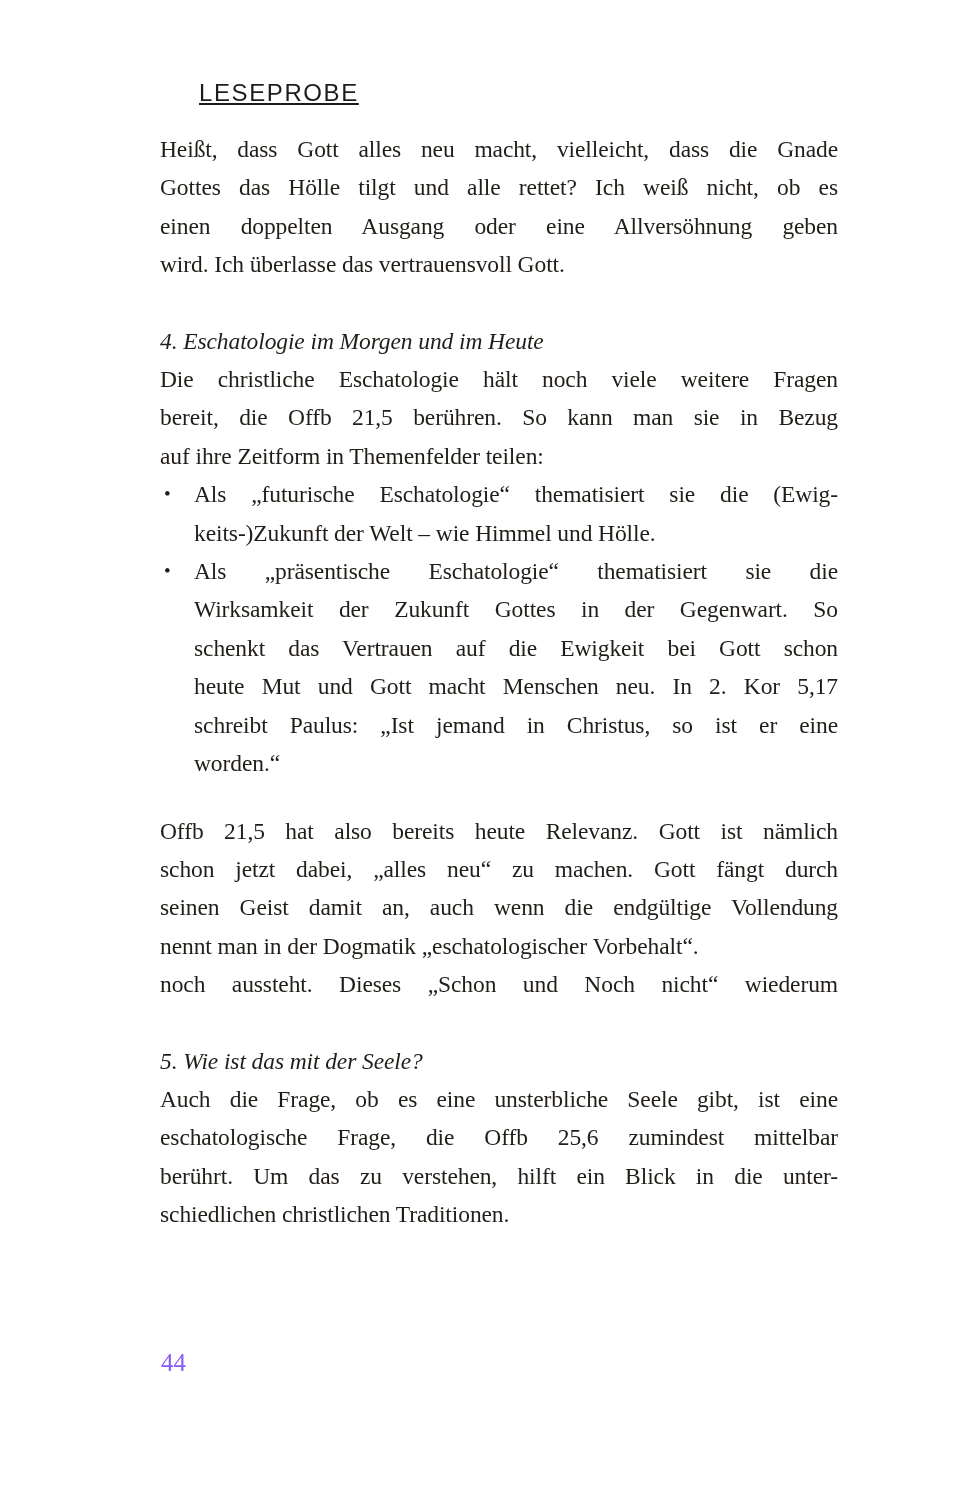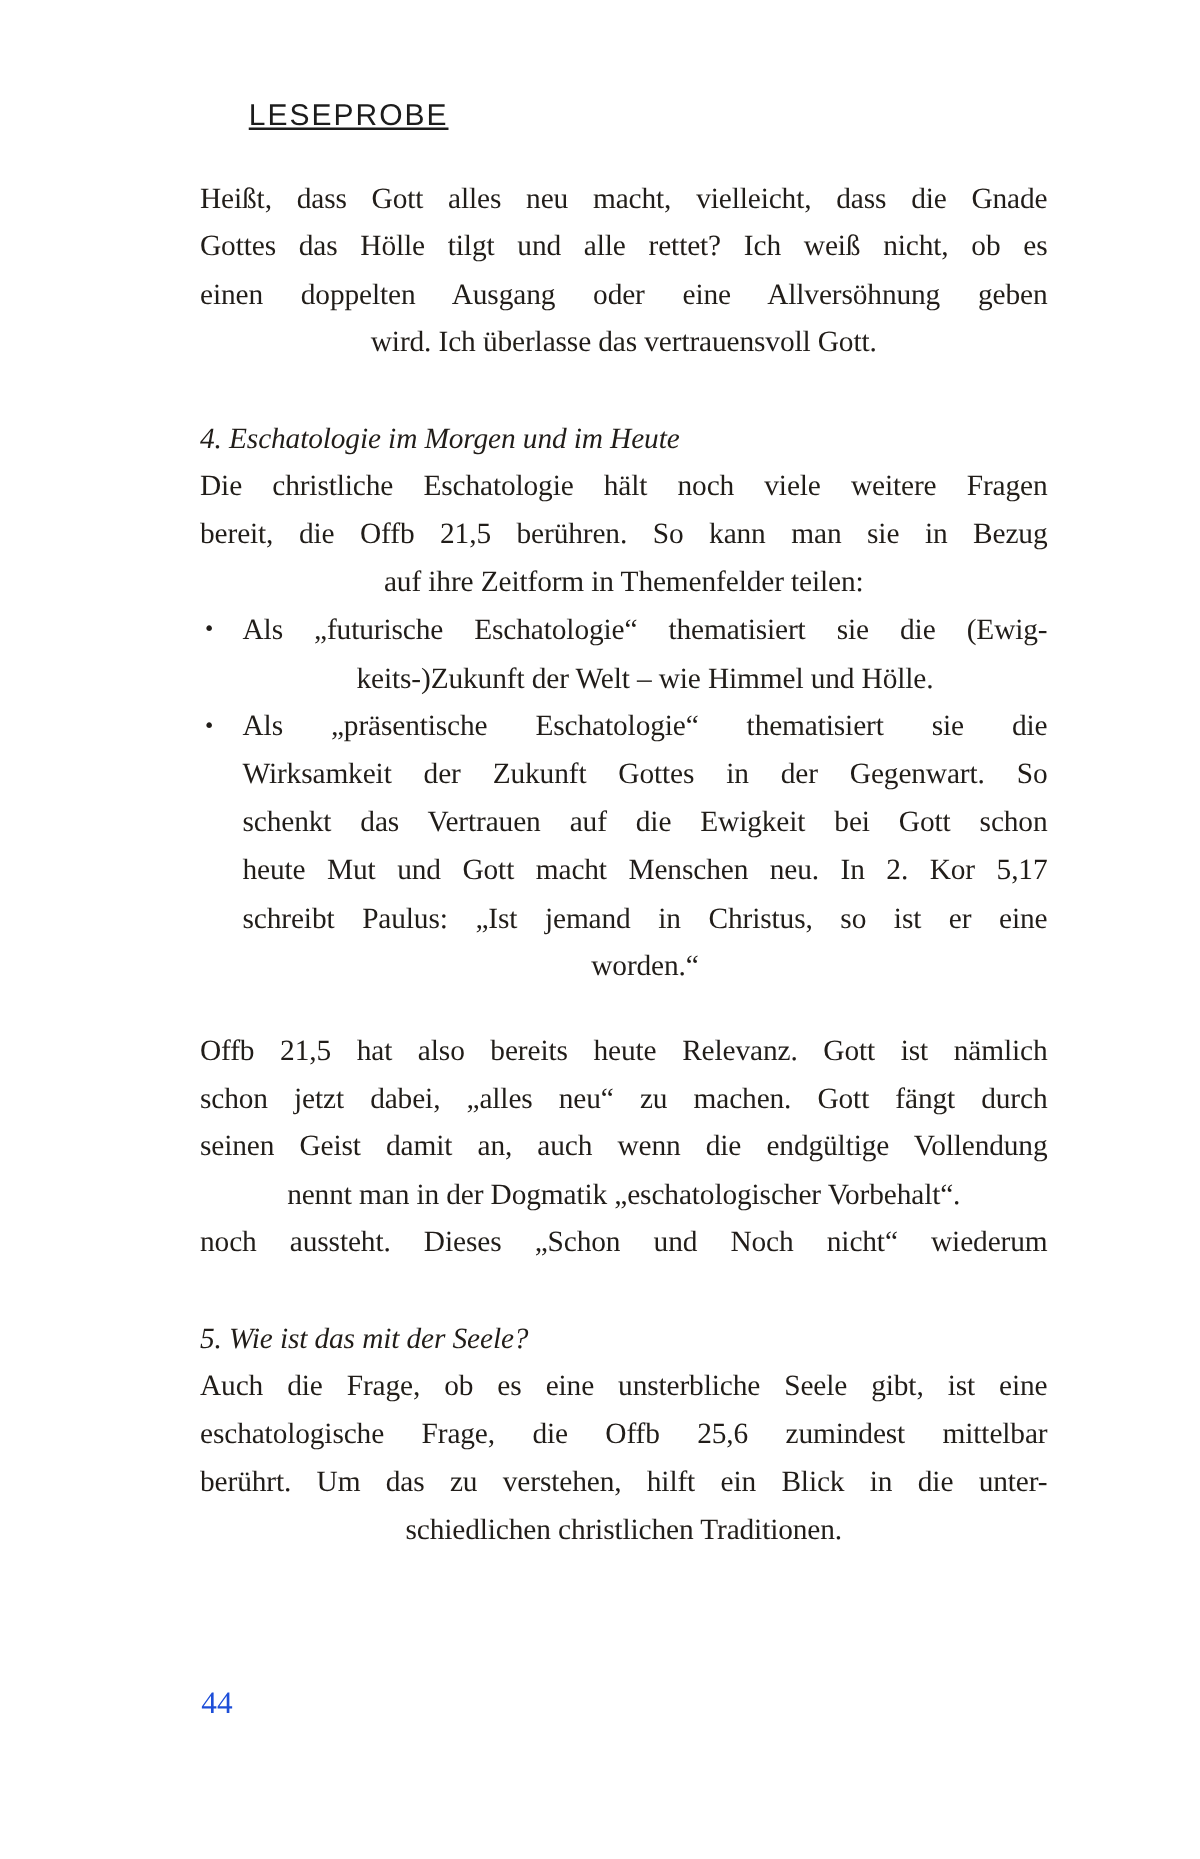--- a/index.html
+++ b/index.html
@@ -22,21 +22,21 @@
     font-family: "Liberation Sans", "DejaVu Sans", sans-serif;
     font-size: 24px;
     letter-spacing: 1.6px;
     font-weight: 400;
     color: #1c1c1c;
     text-decoration: underline;
   }
   .text-block {
     position: absolute;
     left: 160px;
-    top: 140px;
+    top: 130px;
     width: 678px;
     font-size: 23.5px;
     line-height: 38.4px;
     letter-spacing: -0.1px;
   }
   .heading {
     font-style: italic;
     margin-top: 38px;
   }
   .para, .bullet, .heading {
@@ -50,27 +50,27 @@
     font-size: 19px;
     line-height: 38.4px;
   }
   .bullet + .para { margin-top: 29px; }
   .line { width: 100%; }
   .line.just {
     text-align: justify;
     text-align-last: justify;
     text-justify: inter-word;
   }
-  .line.last { text-align: center; }
+  .line.last { text-align: left; }
   .page-number {
     position: absolute;
     left: 161px;
     top: 1349px;
     font-size: 25px;
-    color: #1d4ed8;
+    color: #8b5cf6;
   }
 </style>
 </head>
 <body>
 
 <div class="kicker">LESEPROBE</div>
 
 <div class="text-block">
     <div class="para">
       <div class="line just">Heißt, dass Gott alles neu macht, vielleicht, dass die Gnade</div>

